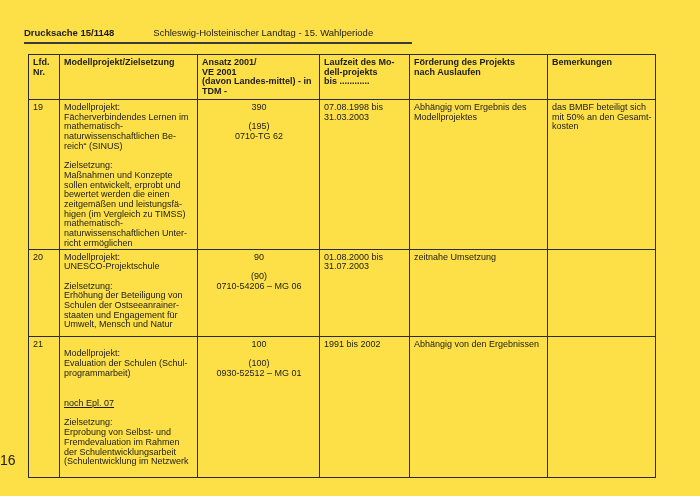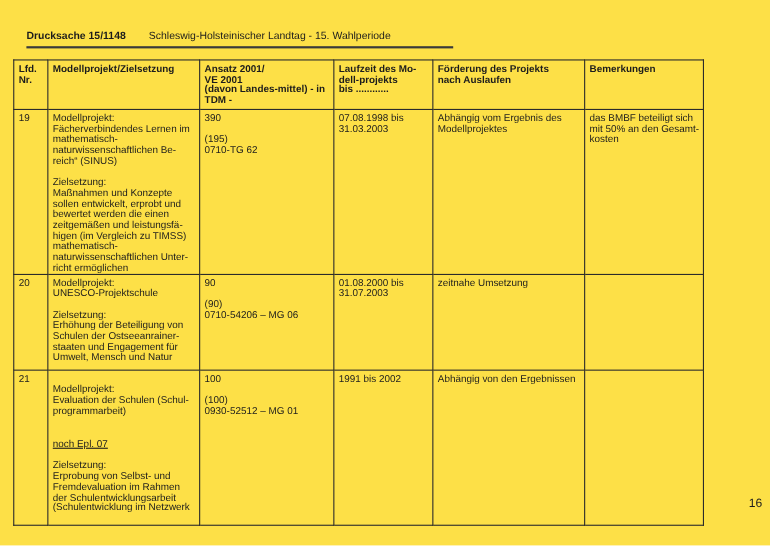--- a/index.html
+++ b/index.html
@@ -22,59 +22,59 @@
     top: 27px;
     width: 388px;
     display: flex;
     align-items: baseline;
     border-bottom: 2px solid #3a3a3a;
     padding-bottom: 4px;
     font-size: 9.5px;
     line-height: 11px;
   }
   .doc-number { font-weight: bold; }
-  .doc-title { margin-left: 21px; }
+  .doc-title { margin-left: 39px; }
 
   table.projects {
     position: absolute;
-    left: 12px;
+    left: 28px;
     top: 54px;
     width: 627px;
     border-collapse: collapse;
     table-layout: fixed;
   }
   table.projects th, table.projects td {
     border: 1px solid #2b2b2b;
     vertical-align: top;
     font-size: 9px;
     line-height: 9.7px;
     white-space: pre-line;
     padding: 3px 3px 0 4px;
     overflow: hidden;
   }
   table.projects th {
     font-weight: bold;
     text-align: left;
   }
-  .center { text-align: left; }
+  .center { text-align: center; }
   tr.h-row   { height: 45px; }
   tr.r-19    { height: 147px; }
   tr.r-20    { height: 87px; }
   tr.r-21    { height: 97px; }
   td.c-nr    { padding-left: 6px; margin-left: 31px; }
   .epl-note  { margin-top: 11px; }
   .underline { text-decoration: underline; margin-top: 33px; }
 
   .page-number {
     position: absolute;
     top: 452px;
     left: 0;
     width: 693px;
-    text-align: right;
-    font-size: 11px;
+    text-align: left;
+    font-size: 14px;
   }
 </style>
 </head>
 <body>
 
 <div class="page">
 
   <div class="doc-header">
     <span class="doc-number">Drucksache 15/1148</span>
     <span class="doc-title">Schleswig-Holsteinischer Landtag - 15. Wahlperiode</span>

